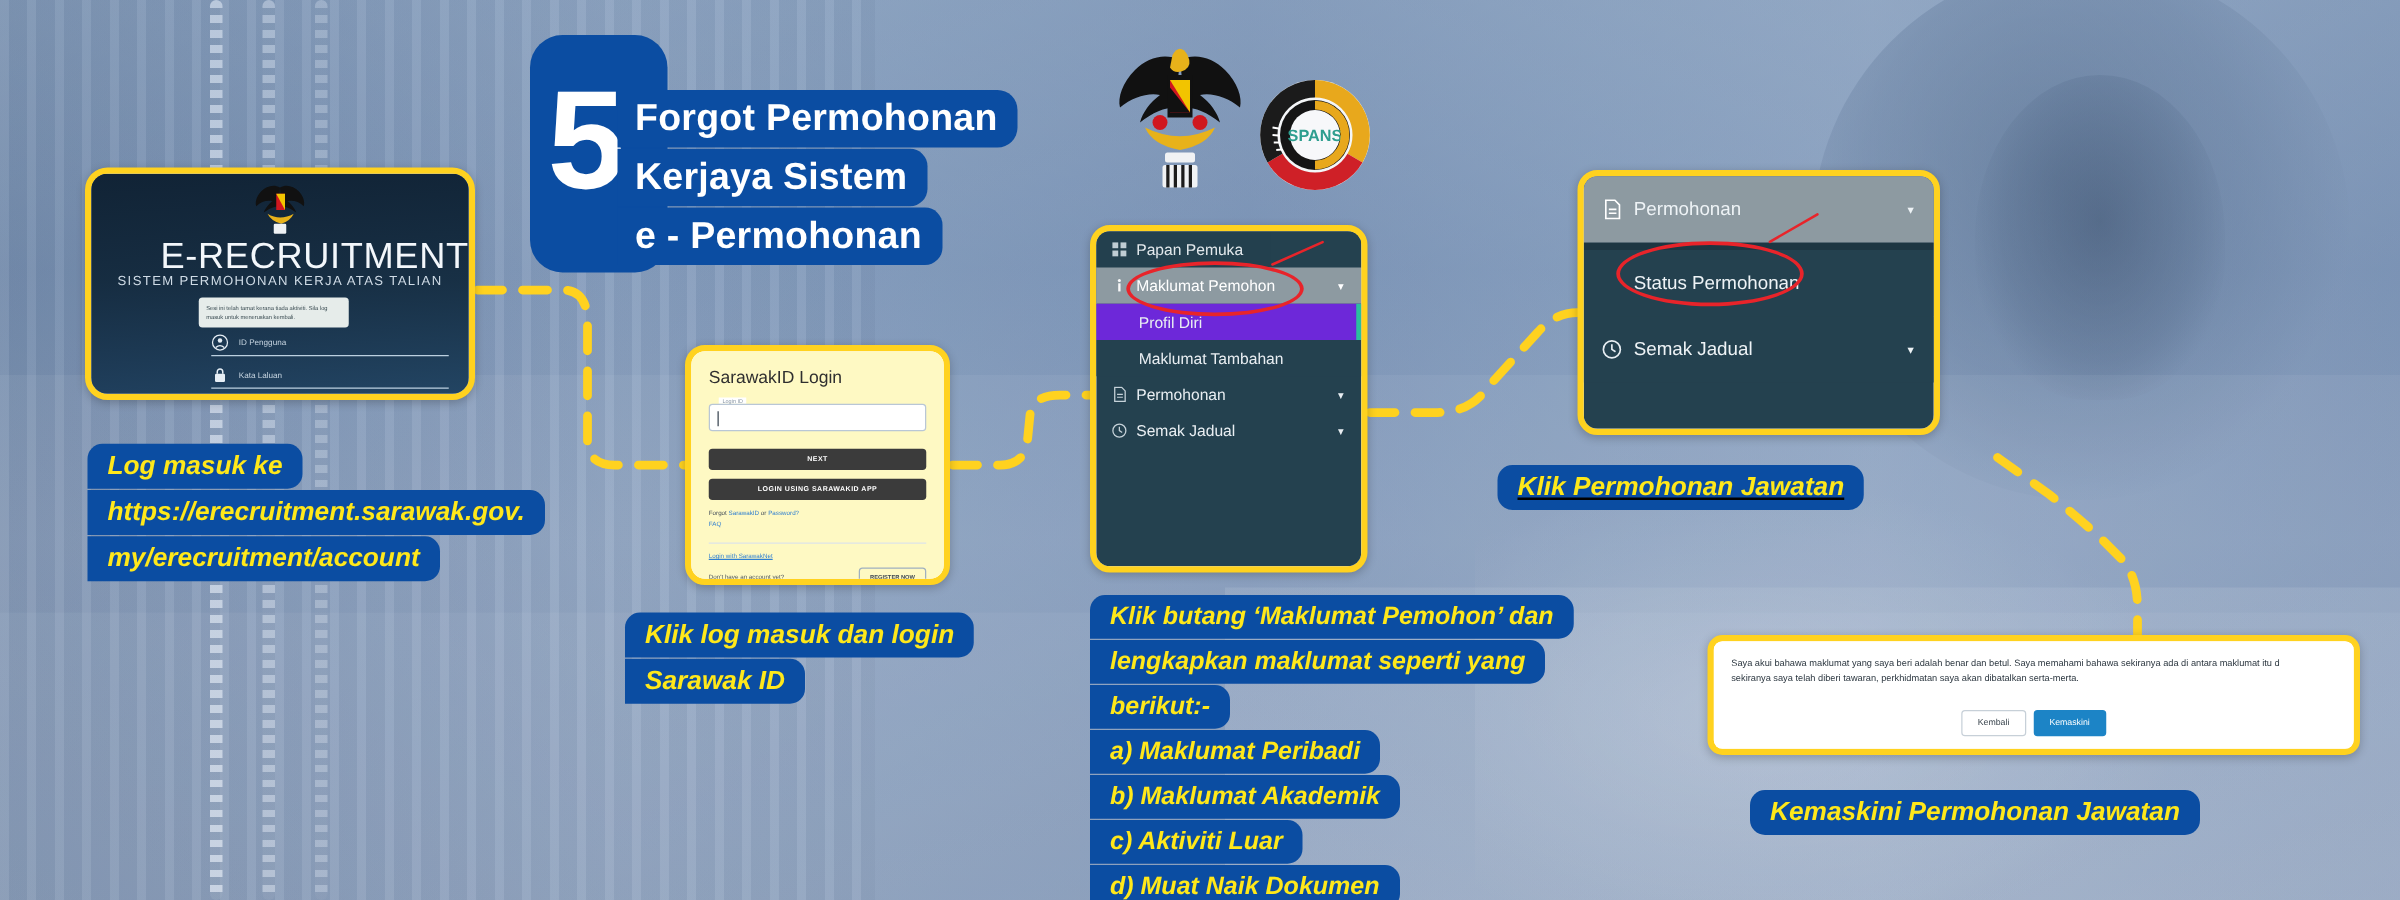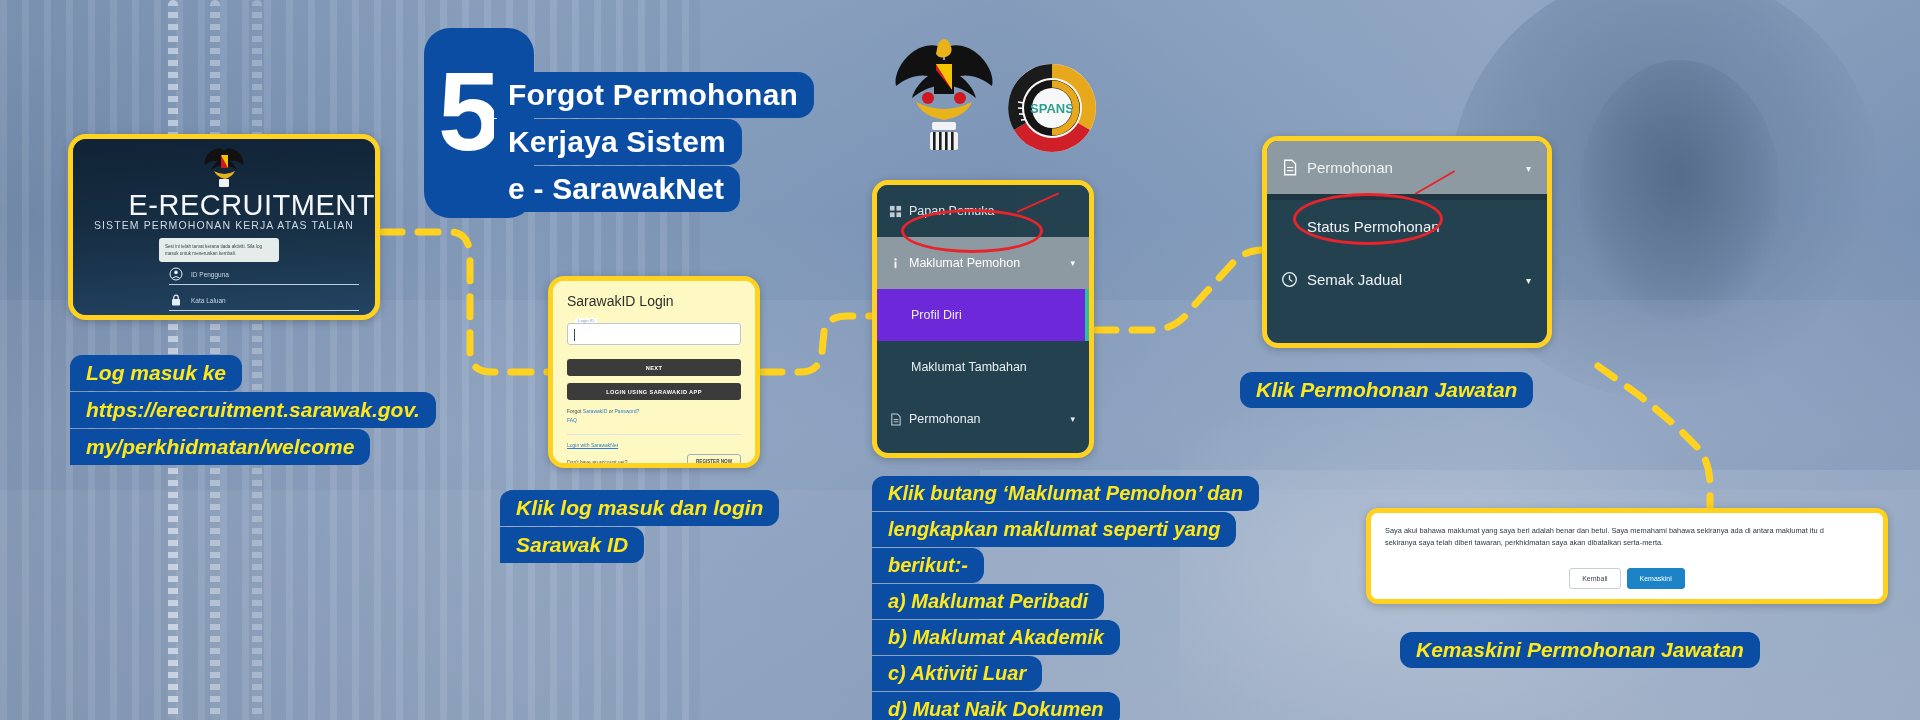--- a/index.html
+++ b/index.html
@@ -158,21 +158,21 @@
   .sid-bottom .l { color: #2f7fd0; display:block; margin-bottom: 6px;}
   .sid-row { display: flex; align-items: center; justify-content: space-between; }
   .sid-reg {
     border: 1px solid #9fb0c0; border-radius: 3px; padding: 4px 8px;
     font-size: 4.6px; color: #3d4750; font-weight: 700;
   }
 
   
   #card-menu1 { left: 872px; top: 180px; width: 222px; height: 278px; }
   .menu-inner { position: absolute; inset: 0; background: #24414f; }
-  .m-row { position: relative; display:flex; align-items:center; height: 52px; padding-left: 12px; color: #e9eef2; font-size: 12.5px; }
+  .m-row { position: relative; display:flex; align-items:center; height: 29px; padding-left: 12px; color: #e9eef2; font-size: 12.5px; }
   .m-row .m-ico { width: 20px; font-size: 12px; opacity: .95; display:flex; }
   .m-row .m-caret { position: absolute; right: 14px; top: 50%; transform: translateY(-50%); font-size: 9px; }
   .m-top { background: #24414f; opacity: .97; }
   .m-active { background: #8d9aa1; color: #fff; font-weight: 400; }
   .m-sub { background: #6d28d9; padding-left: 34px; }
   .m-sub2 { background: #24414f; padding-left: 34px; }
   .m-green-edge { position:absolute; right:0; top:0; width:4px; height:100%; background:#2bbf9e; }
 
   
   #card-menu2 { left: 1262px; top: 136px; width: 290px; height: 212px; }
@@ -216,21 +216,21 @@
     font-size: 21px; line-height: 30px; padding: 3px 16px;
     border-radius: 0 12px 12px 0; margin-bottom: 1px;
   }
   .callout.first .cline:first-child { border-radius: 12px 12px 12px 0; }
   .callout .cline.pill { border-radius: 12px; }
 
   #cap-step1 { left: 70px; top: 355px; }
   #cap-step2 { left: 500px; top: 490px; }
   #cap-step3 { left: 872px; top: 476px; }
   #cap-step3 .cline { font-size: 20px; line-height: 29px; }
-  #cap-step4 { left: 1240px; top: 372px; }
+  #cap-step4 { left: 1198px; top: 372px; text-decoration: underline; }
   #cap-step5 { left: 1400px; top: 632px; }
 
   
   svg.conn { position: absolute; left: 0; top: 0; width: 1920px; height: 720px; pointer-events: none; }
   svg.conn path { fill: none; stroke: #ffd21f; stroke-width: 7; stroke-linecap: round; stroke-dasharray: 20 16; }
 </style>
 </head>
 <body>
 
 <div id="stage">
@@ -254,21 +254,21 @@
     <path d="M 1096 330 L 1150 330 Q 1176 330 1190 310 L 1230 266 Q 1244 250 1262 250"></path>
     <path d="M 1598 366 L 1640 396 Q 1660 412 1680 430 L 1698 448 Q 1710 462 1710 486 L 1710 560 Q 1710 580 1690 580 L 1660 580"></path>
   </svg>
 
   <div id="title-block" class="abs">
     <div class="title-bgshape"></div>
     <div class="big-five">5</div>
     <div class="title-lines">
       <span class="tline l1">Forgot Permohonan</span>
       <span class="tline">Kerjaya Sistem</span>
-      <span class="tline">e - SarawakNet</span>
+      <span class="tline">e - Permohonan</span>
     </div>
   </div>
 
   <div id="logo-row" class="abs">
     <svg class="crest" viewBox="0 0 112 126">
       <g>
         <path d="M56 18 C44 12 30 16 20 26 C10 36 6 48 8 56 C18 48 30 44 40 46 C32 52 26 60 24 68 C34 60 44 56 52 56 Z" fill="#111"></path>
         <path d="M56 18 C68 12 82 16 92 26 C102 36 106 48 104 56 C94 48 82 44 72 46 C80 52 86 60 88 68 C78 60 68 56 60 56 Z" fill="#111"></path>
         <path d="M50 14 q6 -10 12 0 q4 8 -2 12 q-8 4 -12 -2 Z" fill="#e8b21a"></path>
         <path d="M46 30 h20 v34 h-20 z" fill="#111"></path>
@@ -471,21 +471,21 @@
       <div class="decl-actions">
         <span class="decl-btn-back">Kembali</span>
         <span class="decl-btn-upd">Kemaskini</span>
       </div>
     </div>
   </div>
 
   <div id="cap-step1" class="callout first">
     <span class="cline">Log masuk ke</span>
     <span class="cline">https://erecruitment.sarawak.gov.</span>
-    <span class="cline">my/perkhidmatan/welcome</span>
+    <span class="cline">my/erecruitment/account</span>
   </div>
 
   <div id="cap-step2" class="callout first">
     <span class="cline">Klik log masuk dan login</span>
     <span class="cline">Sarawak ID</span>
   </div>
 
   <div id="cap-step3" class="callout first">
     <span class="cline">Klik butang ‘Maklumat Pemohon’ dan</span>
     <span class="cline">lengkapkan maklumat seperti yang</span>

